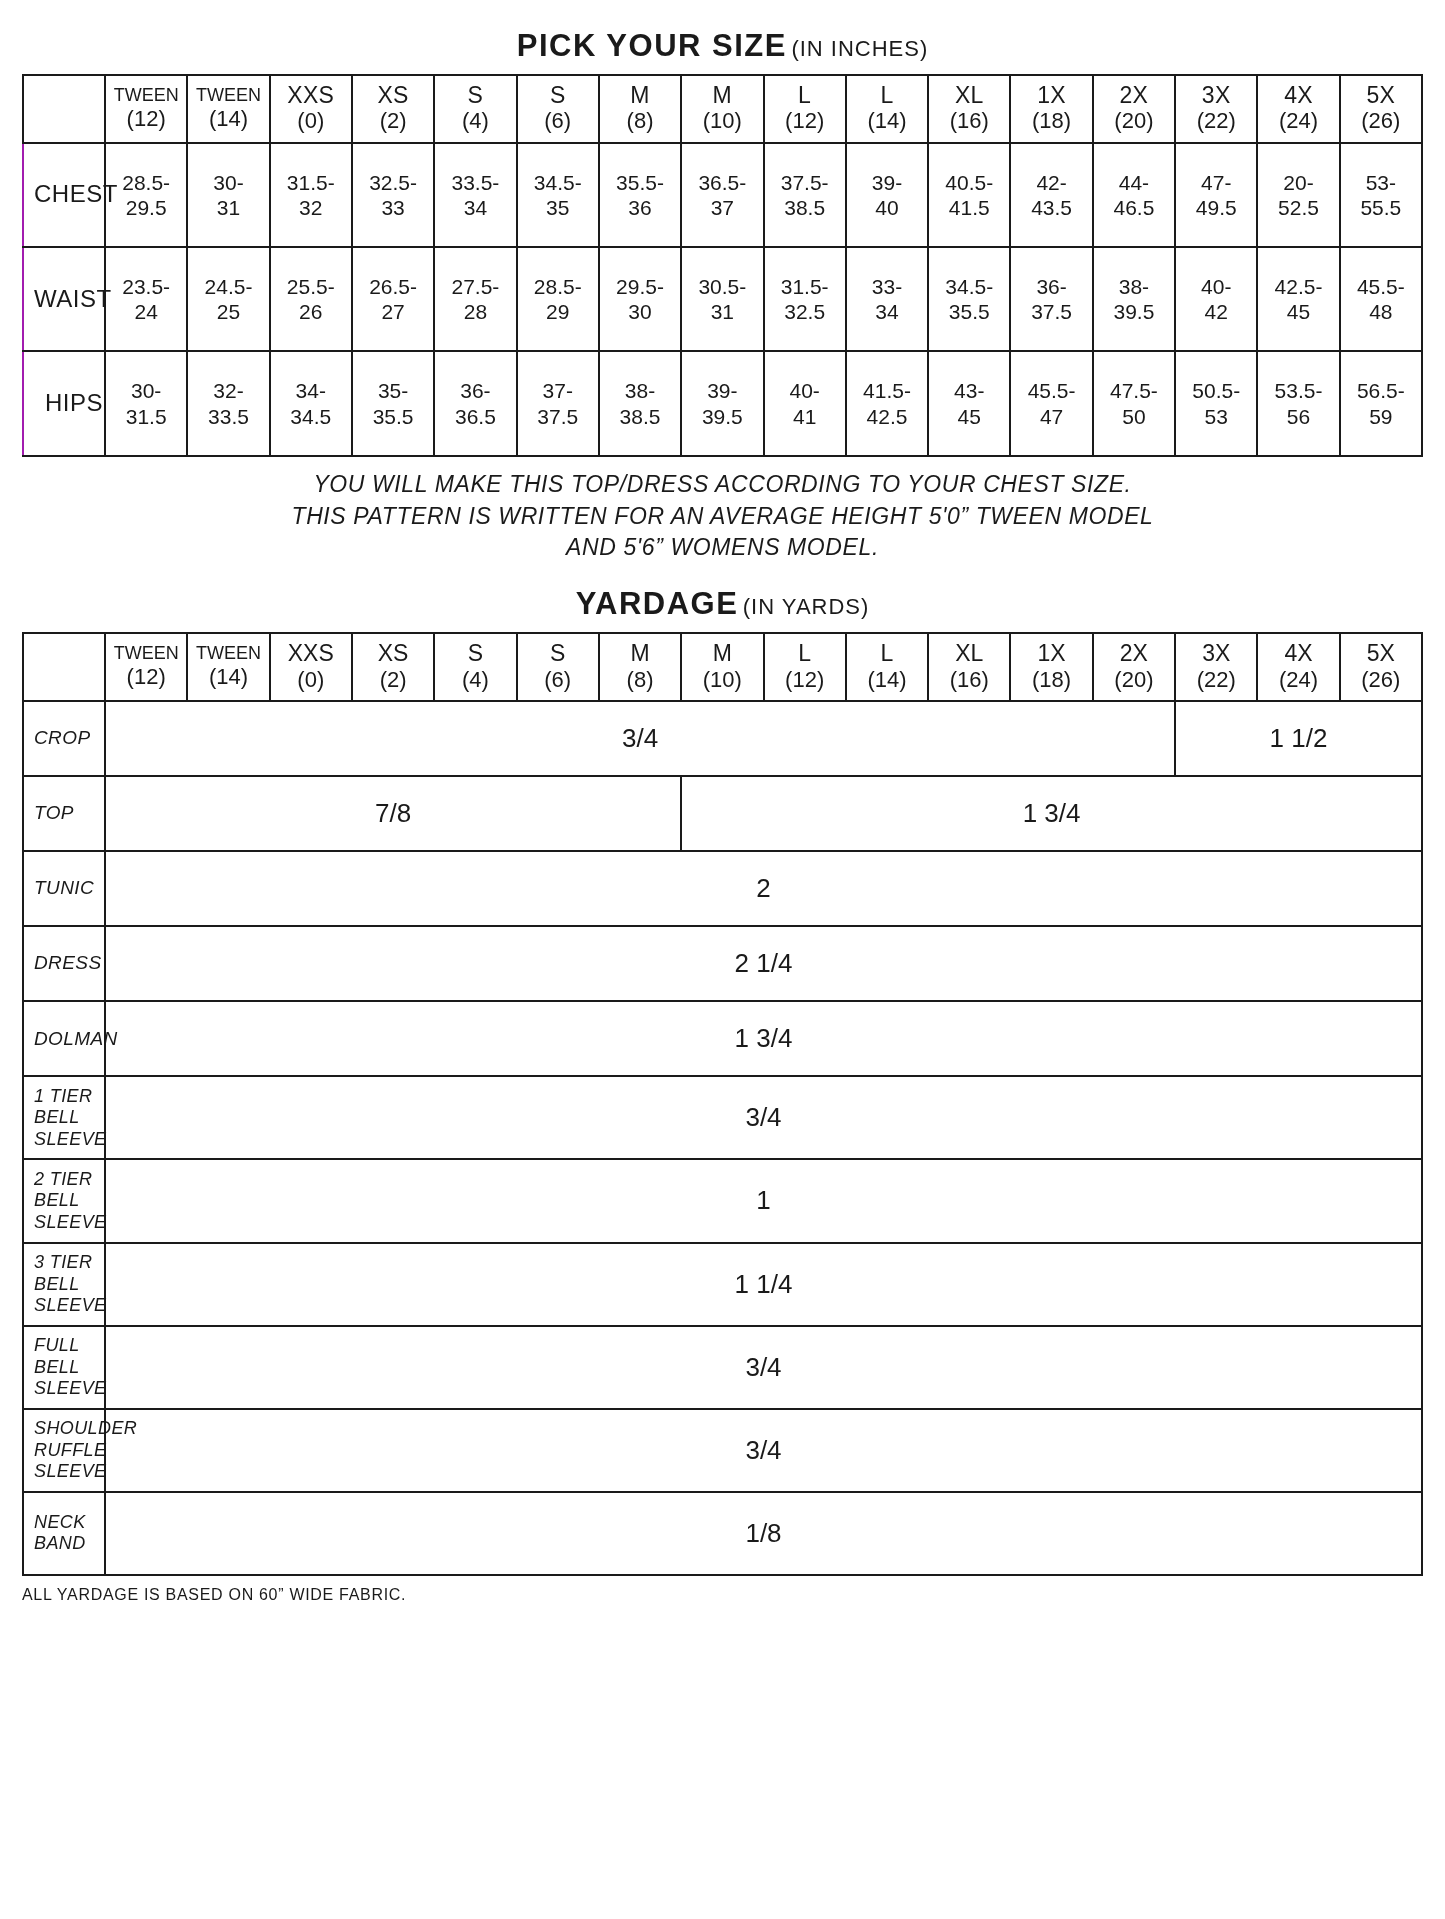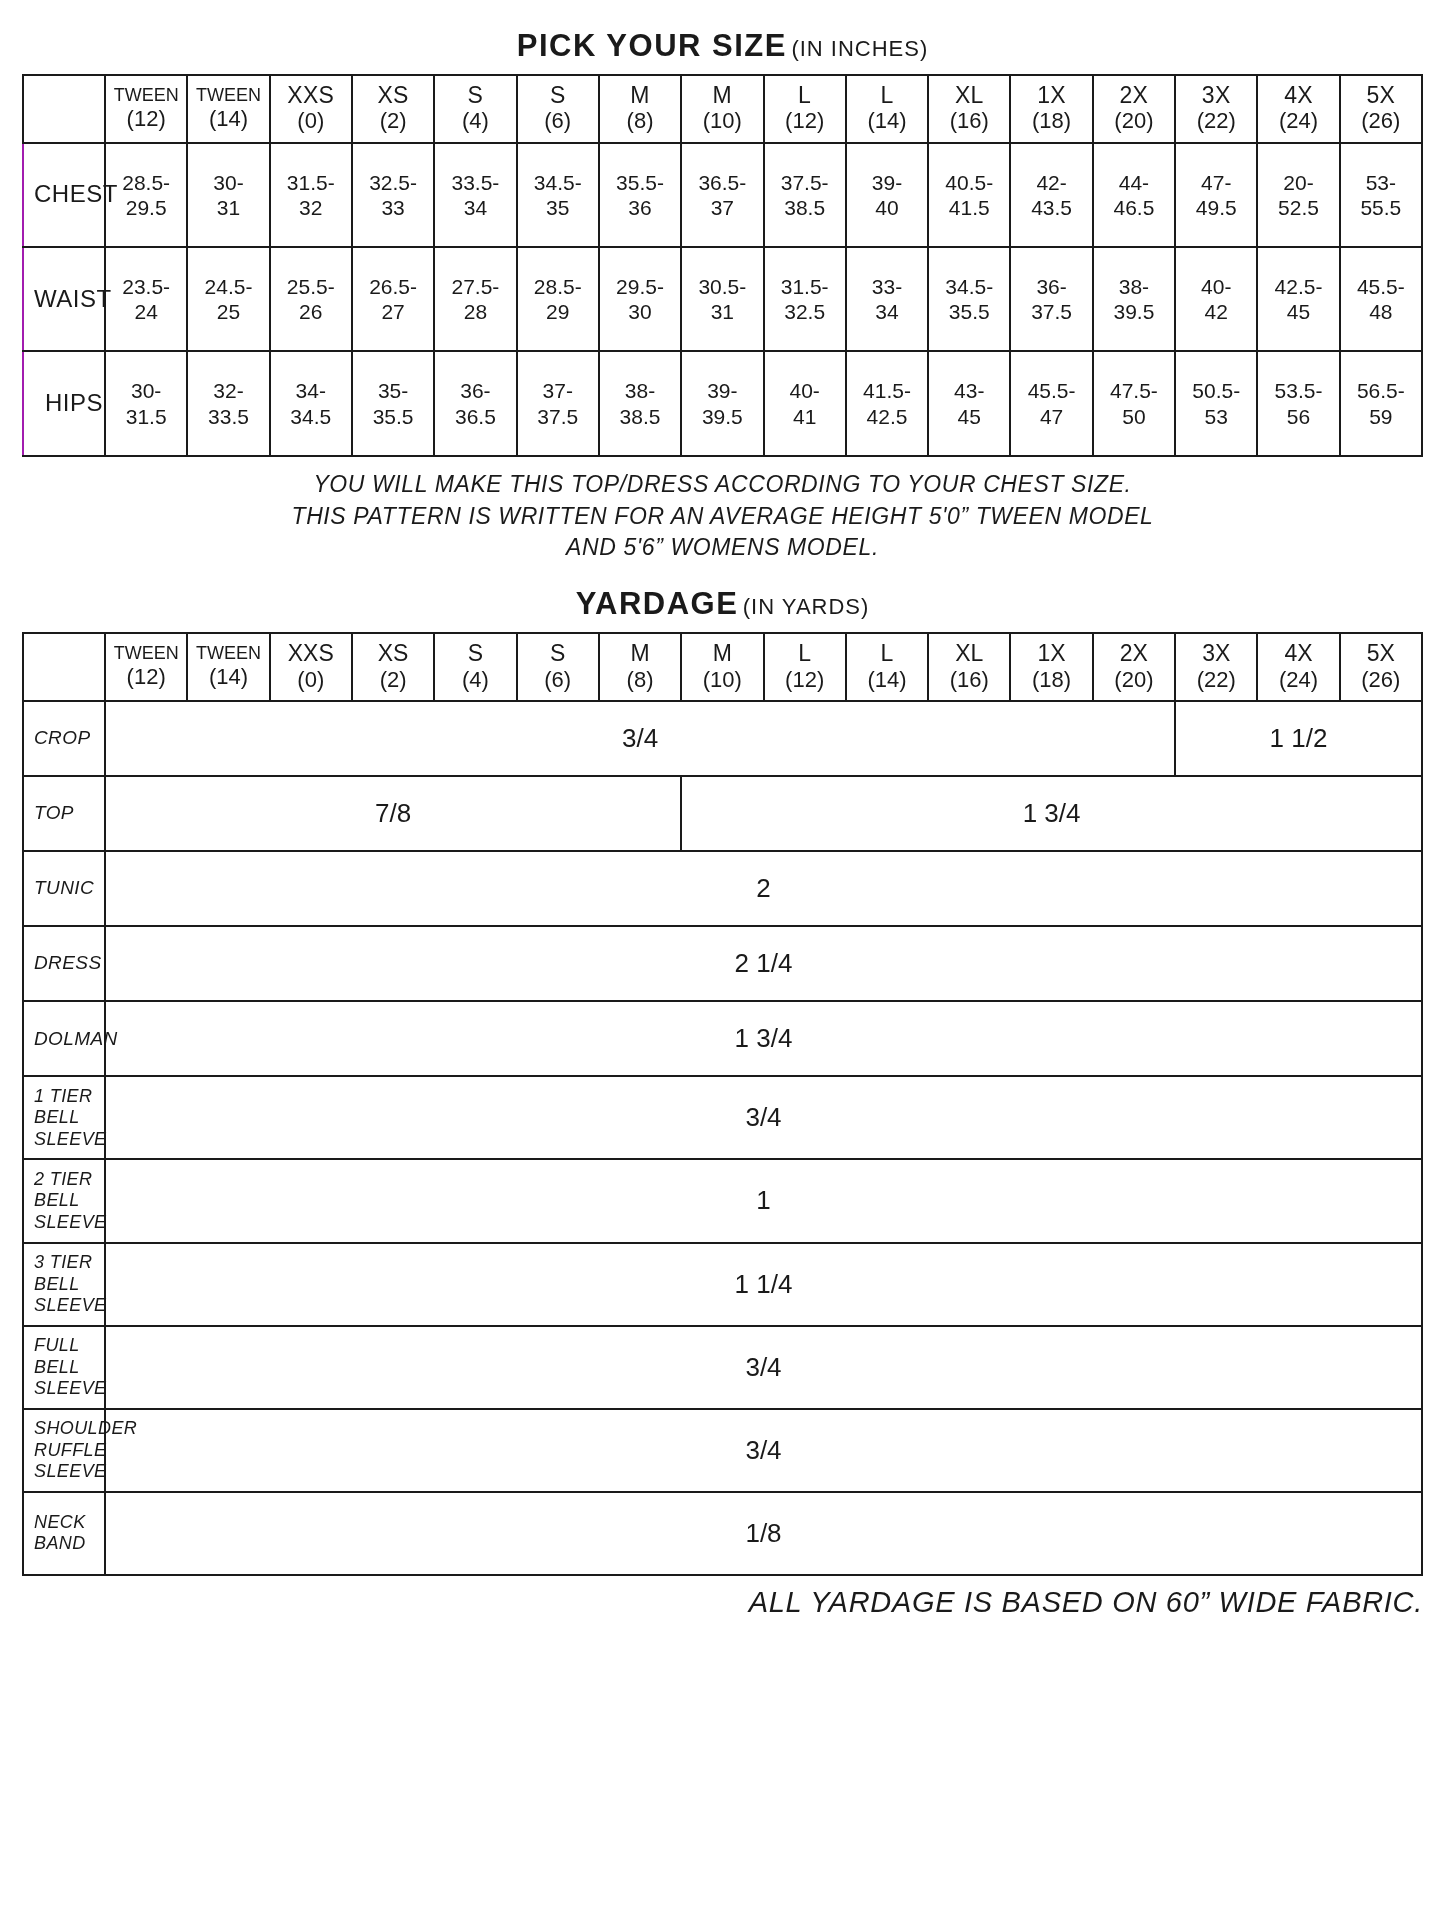--- a/index.html
+++ b/index.html
@@ -121,23 +121,22 @@
   }
   .yardage-table td.rowlab.multi { font-size: 18px; }
   .yardage-table td.yval {
     font-size: 26px;
     padding: 22px 0;
     border-radius: 23px;
   }
   .yardage-table td.yval.tall { padding: 26px 0; }
 
   .footer-note {
-    text-align: right;
-    font-style: italic;
-    font-size: 29px;
+    text-align: left;
+    font-size: 16px;
     letter-spacing: 0.7px;
     margin-top: 10px;
     font-variant: small-caps;
   }
 </style>
 </head>
 <body>
 
 <div class="page">
 

